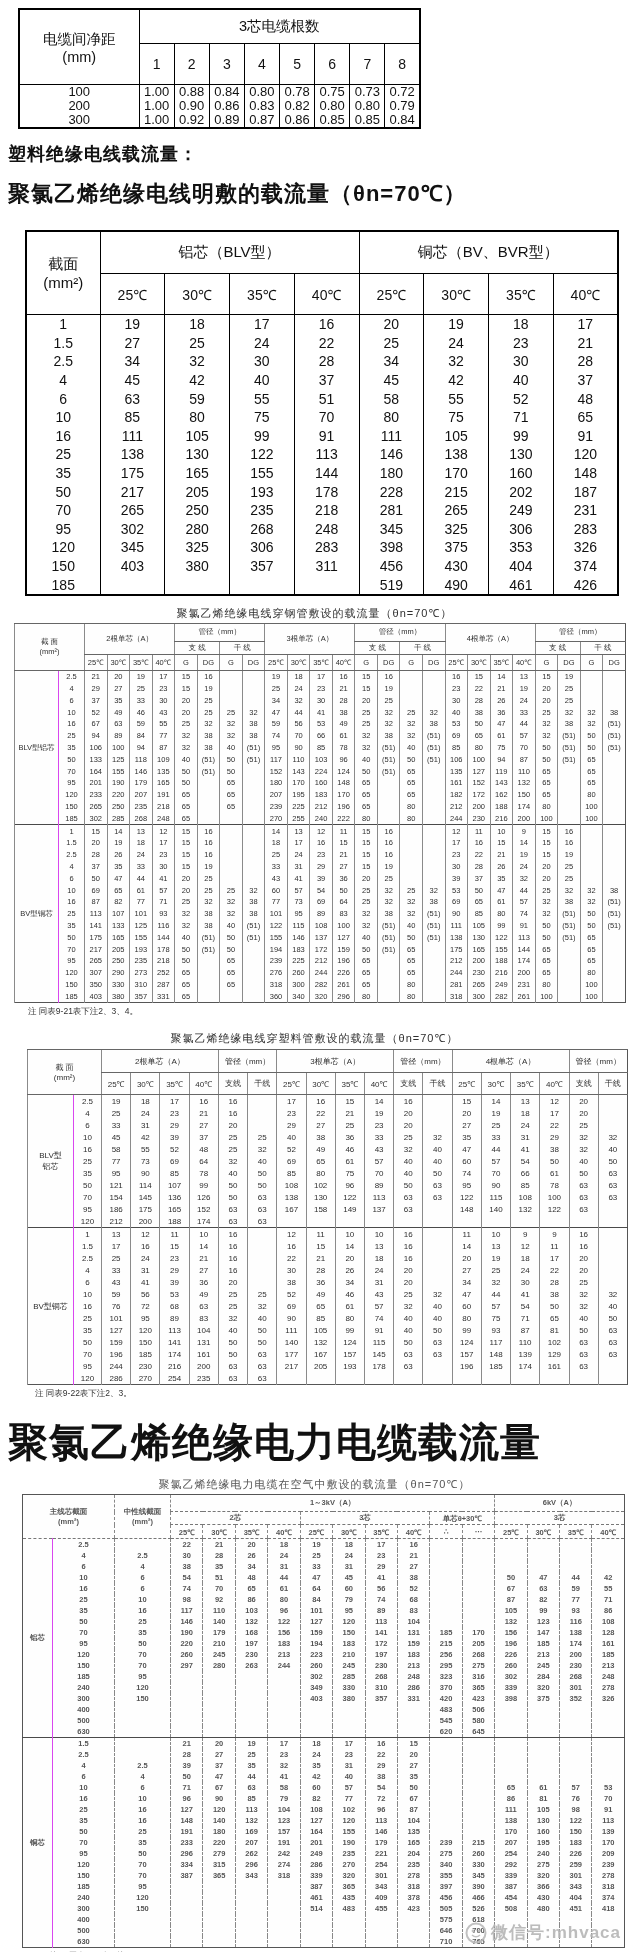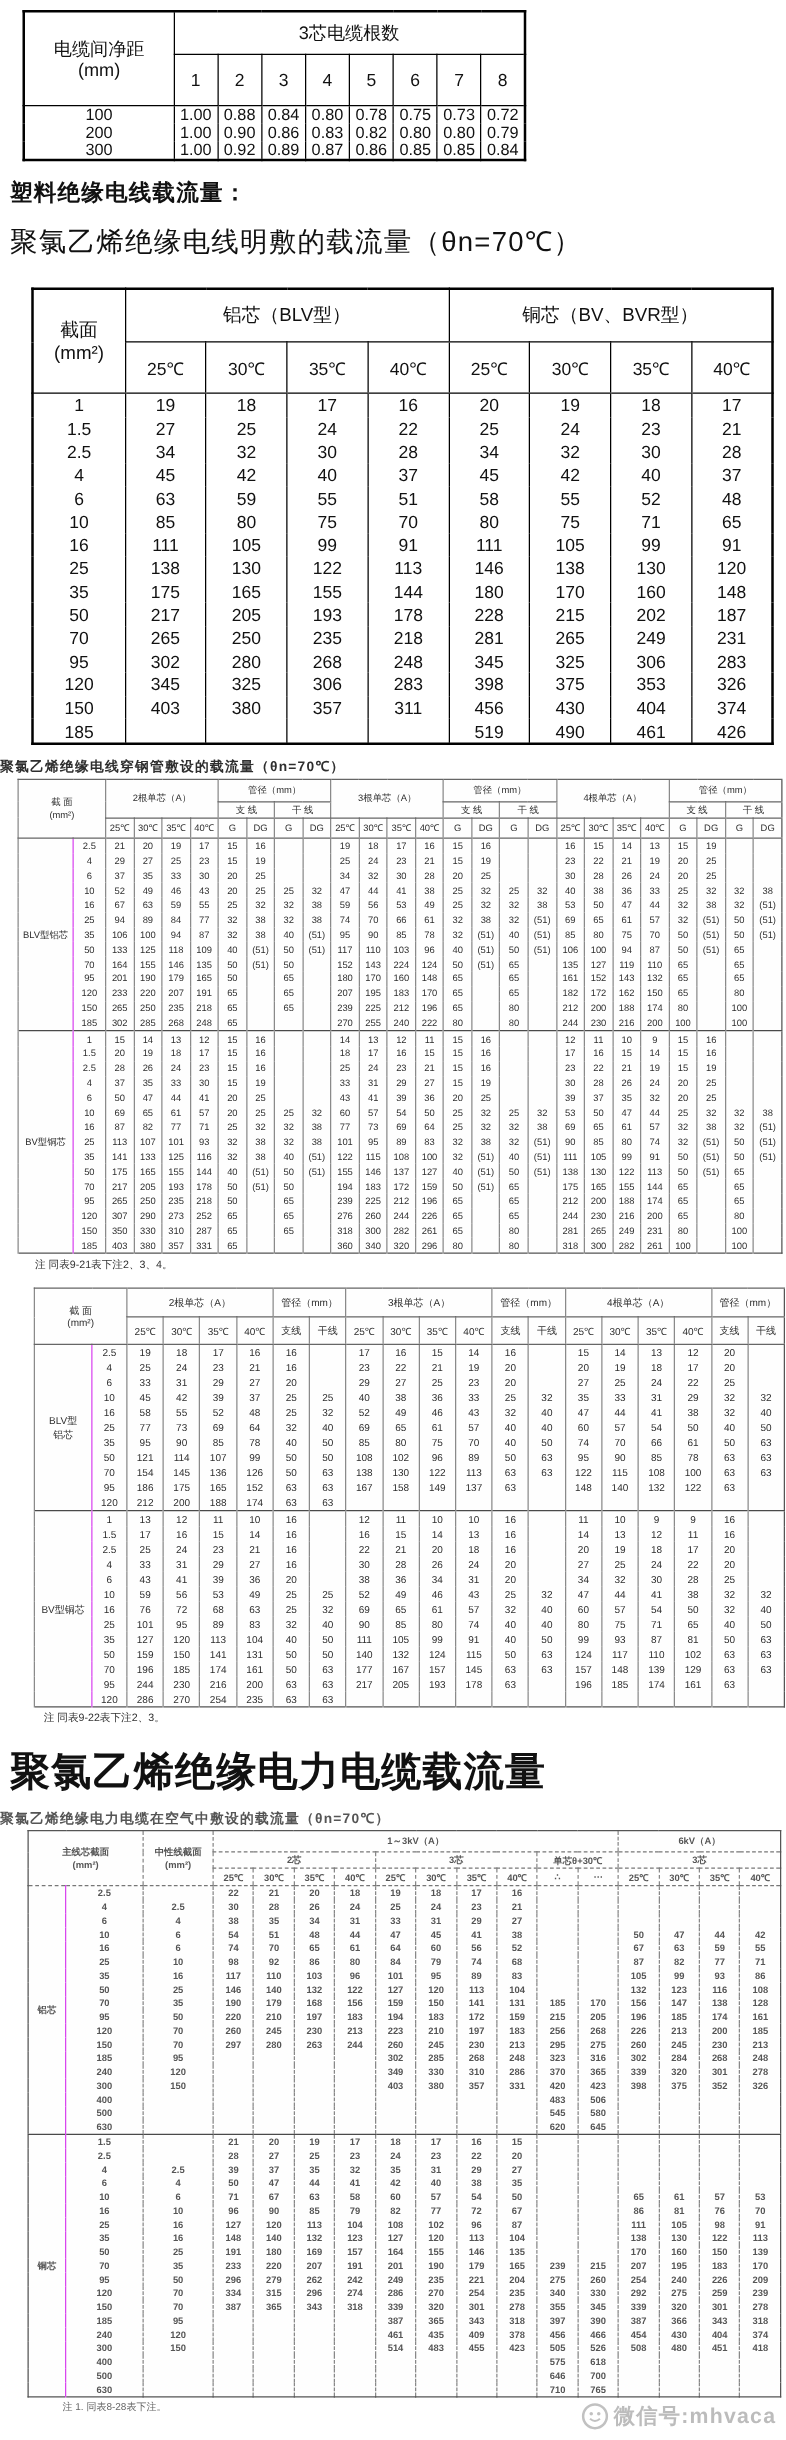--- a/index.html
+++ b/index.html
@@ -16,36 +16,36 @@
   .clean th,.clean td{border-left:1.5px solid #000}
   .clean thead th{border-bottom:1.5px solid #000}
   .clean tbody td{border-top:none;border-bottom:none}
 
   #coeff{margin:8px 0 0 18px;width:403px;font-size:13.5px}
   #coeff thead tr:nth-child(1) th{height:33px;font-size:14.5px}
   #coeff thead tr:nth-child(2) th{height:40px;font-size:14px}
   #coeff tbody td{height:14px;font-size:13px;line-height:14px}
 
   .h1{font-size:18px;font-weight:bold;margin:13px 0 0 8px;letter-spacing:1px}
-  .h2{font-size:22px;font-weight:normal;margin:11px 0 0 8px;letter-spacing:1px}
-  .h3{font-size:32px;font-weight:bold;margin:15px 0 0 8px;letter-spacing:1px}
+  .h2{font-size:22px;font-weight:bold;margin:11px 0 0 8px;letter-spacing:1px}
+  .h3{font-size:40px;font-weight:bold;margin:15px 0 0 8px;letter-spacing:1px}
 
   #exposed{margin:21px 0 0 25px;width:594px;font-size:14px}
   #exposed thead tr:nth-child(1) th{height:41px;font-size:15px}
   #exposed thead tr:nth-child(2) th{height:40px;font-size:14px}
   #exposed tbody td{height:18.6px;font-size:14px;line-height:18px}
 
   
   .scanwrap{filter:blur(0.25px);color:#2e2e2e}
   .scan{border:1px solid #555;background:#fefefe}
   .scan th,.scan td{border-left:1px solid #8a8a8a}
   .scan thead th{border-bottom:1px solid #666;border-top:1px solid #666}
   .scan .glabel{font-size:8px;letter-spacing:0;border-right:1px solid #d946ef}
   .scan .gsep{border-top:1.6px solid #4a4a4a}
-  .scan-title{font-size:11px;font-weight:bold;text-align:left;letter-spacing:1px}
+  .scan-title{font-size:11px;font-weight:normal;text-align:center;letter-spacing:1px}
   .scan-note{font-size:8.5px;color:#333;margin-top:3px}
 
   #steel{margin:2px 0 0 14px;width:612px}
   #steel th{font-size:7.5px}
   #steel thead tr:nth-child(1) th{height:17px}
   #steel thead tr:nth-child(2) th{height:12px}
   #steel thead tr:nth-child(3) th{height:15px}
   #steel tbody td{height:11.8px;font-size:7.5px;line-height:11px}
   .note-steel{margin-left:28px}
 
@@ -1141,20 +1141,21 @@
             <td></td>
             <td>100</td>
             <td></td>
           </tr>
         </tbody>
       </table>
     <div class="scan-note note-steel">注  同表9-21表下注2、3、4。</div>
   </div>
 
   <div class="scanwrap" style="margin-top:12px">
+    <div class="scan-title">聚氯乙烯绝缘电线穿塑料管敷设的载流量（θn=70℃）</div>
     <table id="plastic" class="scan">
         <colgroup>
           <col style="width: 46px;">
           <col style="width: 28px;">
         </colgroup>
         <thead>
           <tr>
             <th colspan="2" rowspan="2">截  面
 (mm²)</th>
             <th colspan="4">2根单芯（A）</th>

